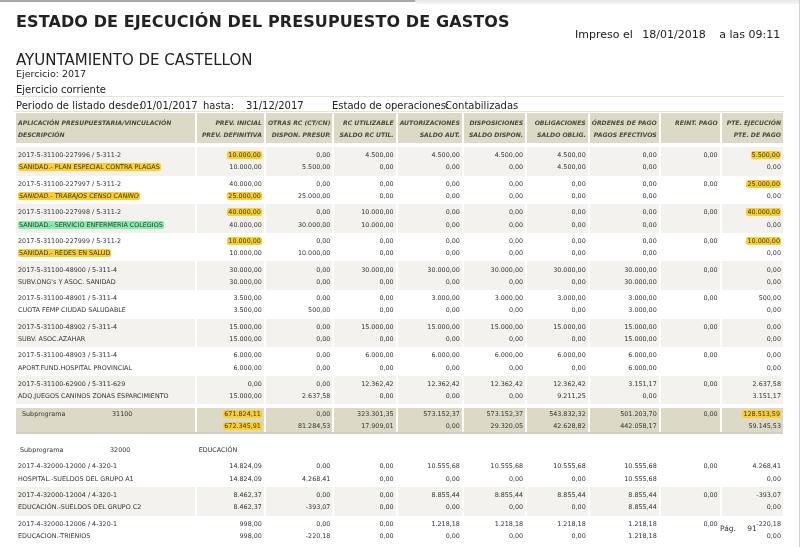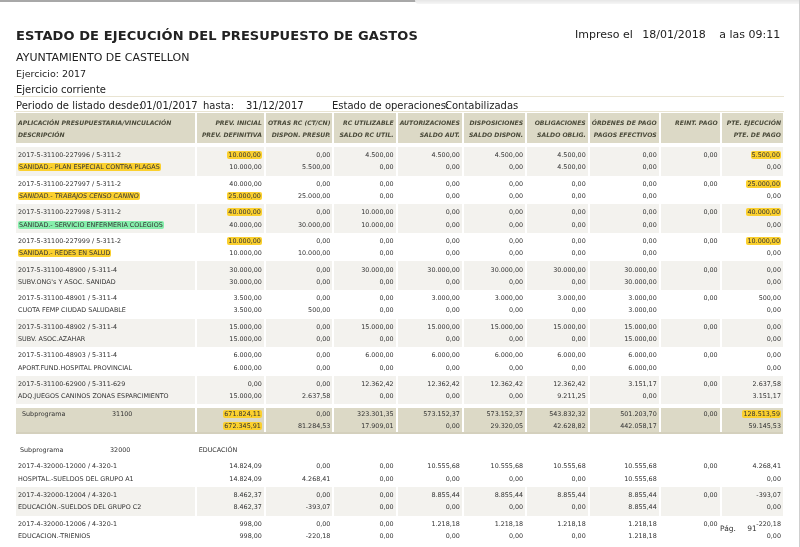--- a/index.html
+++ b/index.html
@@ -5,24 +5,24 @@
   html, body { margin: 0; padding: 0; }
   body {
     width: 800px; height: 547px; overflow: hidden; background: #ffffff;
     font-family: "DejaVu Sans", sans-serif; color: #222; position: relative;
   }
   .topline { position: absolute; left: 0; top: 0; width: 800px; height: 2px; background: #a8a8a8; }
   .topshade { position: absolute; left: 415px; top: 0; width: 385px; height: 4px;
     background: linear-gradient(#e6e6e6, #f6f6f6); border-bottom-left-radius: 4px; }
   .rightedge { position: absolute; right: 0; top: 0; width: 1px; height: 547px; background: #cfcfcf; }
 
-  .title { position: absolute; left: 16px; top: 28px; font-size: 13px; font-weight: bold; letter-spacing: 0.1px; }
+  .title { position: absolute; left: 16px; top: 12px; font-size: 16px; font-weight: bold; letter-spacing: 0.1px; }
   .printed { position: absolute; left: 575px; top: 28px; font-size: 11px; }
   .printed span { margin-right: 6px; }
-  .org { position: absolute; left: 16px; top: 51px; font-size: 11px; }
+  .org { position: absolute; left: 16px; top: 51px; font-size: 15px; }
   .ejer { position: absolute; left: 16px; top: 68px; font-size: 9.5px; }
   .ejcor { position: absolute; left: 16px; top: 84px; font-size: 10px; }
 
   .periodo { position: absolute; left: 14px; top: 96px; width: 770px; height: 14px;
     border-top: 1px solid #e9e4d2; border-bottom: 1px solid #e9e4d2; font-size: 10px; }
   .periodo span { position: absolute; top: 3px; }
 
   table.rep { position: absolute; left: 14px; top: 113px; width: 771px; border-collapse: separate; border-spacing: 2px 0; font-size: 6.4px; }
   table.rep td { padding: 0 2px; white-space: nowrap; }
   .num { text-align: right; }

